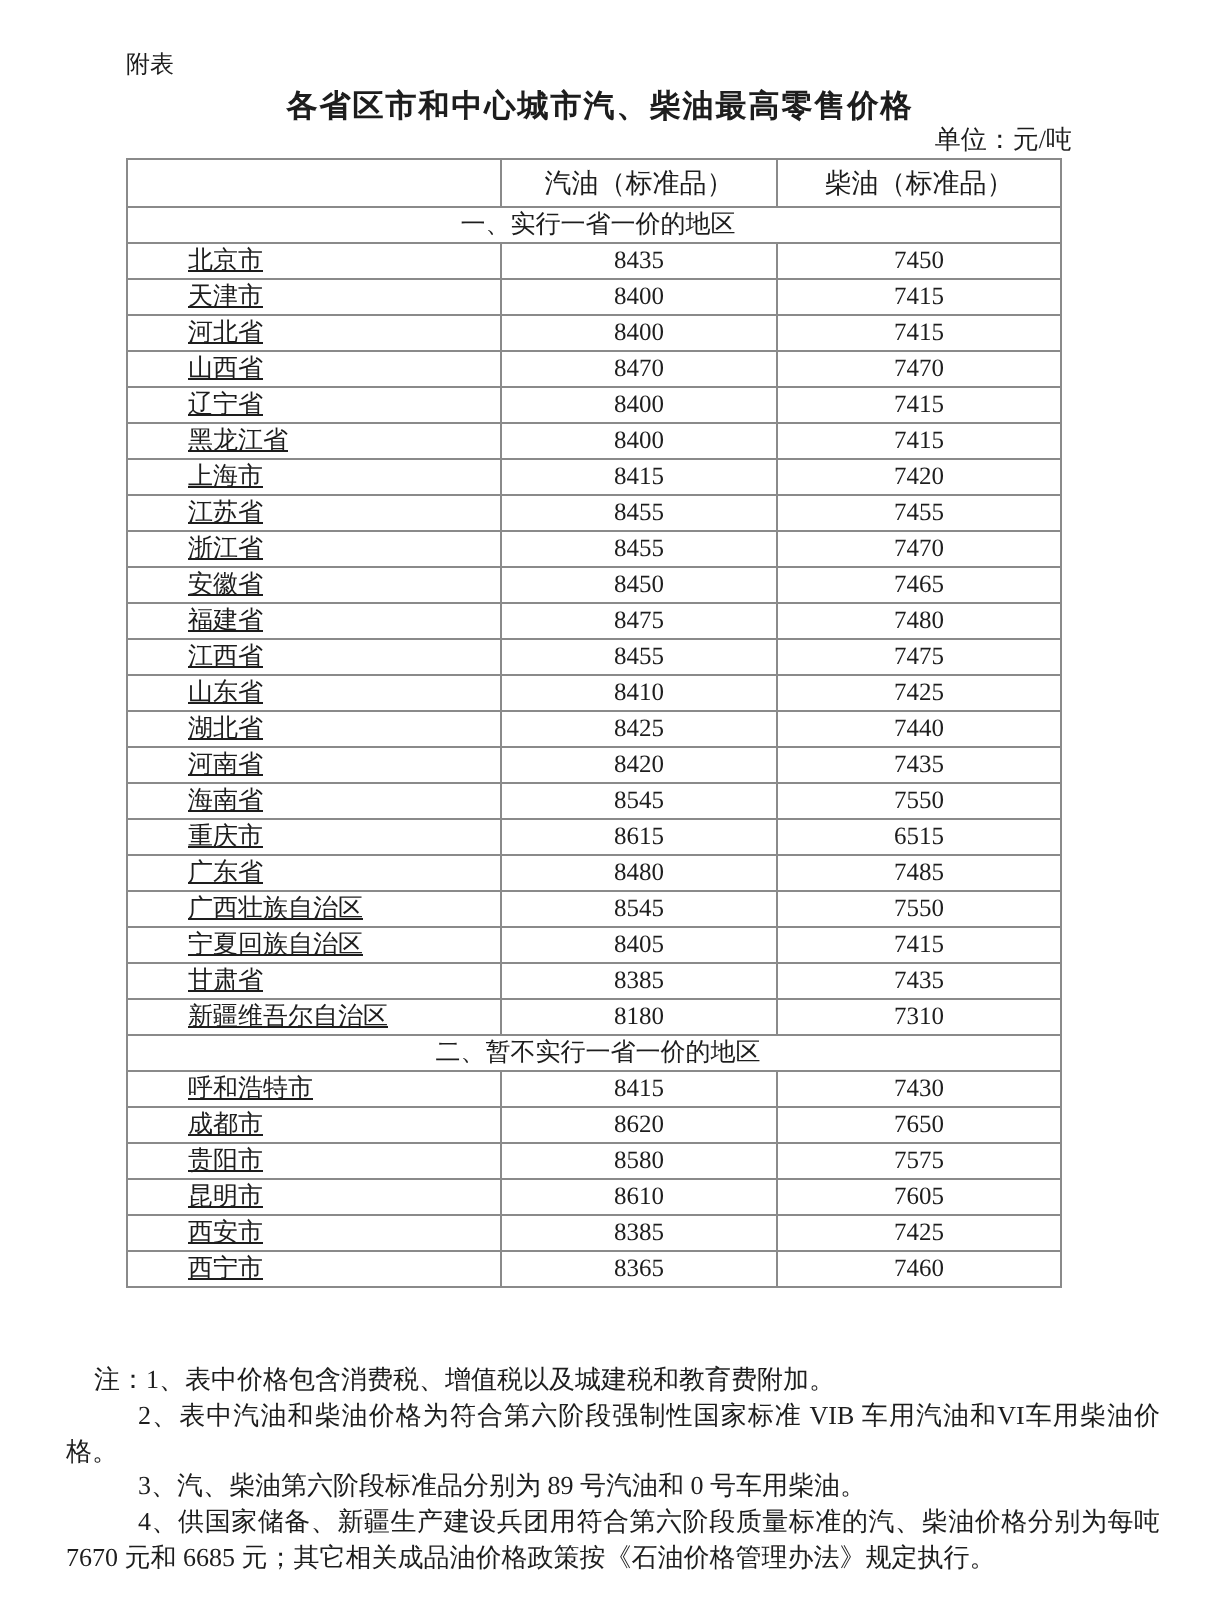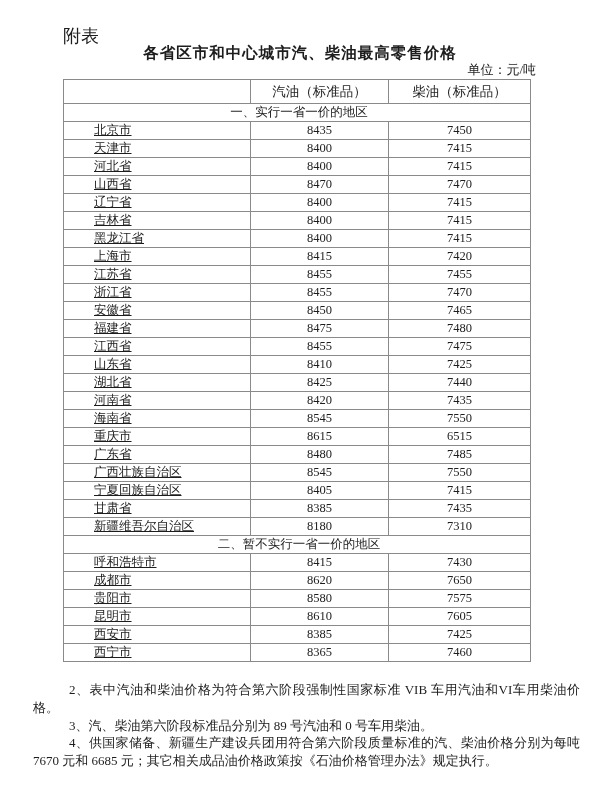--- a/index.html
+++ b/index.html
@@ -4,21 +4,21 @@
 <style>
   html, body { margin:0; padding:0; }
   body {
     width:606px; height:809px; background:#ffffff; position:relative;
     font-family:"Liberation Serif","DejaVu Serif",serif;
     color:#1d1d1d;
     overflow:hidden;
   }
   .appendix {
     position:absolute; left:63px; top:24px;
-    font-size:18px;
+    font-size:12px;
   }
   .title {
     position:absolute; left:0; top:43px; width:600px; margin:0;
     text-align:center; font-size:15.5px; font-weight:bold; letter-spacing:1px;
   }
   .unit {
     position:absolute; left:63px; top:61px; width:473px;
     text-align:right; font-size:13px;
   }
   table.price-table {
@@ -95,25 +95,20 @@
           <td class="region">山西省</td>
           <td class="num">8470</td>
           <td class="num">7470</td>
         </tr>
         <tr>
           <td class="region">辽宁省</td>
           <td class="num">8400</td>
           <td class="num">7415</td>
         </tr>
         <tr>
-          <td class="region">吉林省</td>
-          <td class="num">8400</td>
-          <td class="num">7415</td>
-        </tr>
-        <tr>
           <td class="region">黑龙江省</td>
           <td class="num">8400</td>
           <td class="num">7415</td>
         </tr>
         <tr>
           <td class="region">上海市</td>
           <td class="num">8415</td>
           <td class="num">7420</td>
         </tr>
         <tr>
@@ -221,18 +216,19 @@
         </tr>
         <tr>
           <td class="region">西宁市</td>
           <td class="num">8365</td>
           <td class="num">7460</td>
         </tr>
       </tbody>
   </table>
 
   <div class="notes">
+    <p class="note first">注：1、表中价格包含消费税、增值税以及城建税和教育费附加。</p>
     <p class="note">2、表中汽油和柴油价格为符合第六阶段强制性国家标准 VIB 车用汽油和VI车用柴油价格。</p>
     <p class="note">3、汽、柴油第六阶段标准品分别为 89 号汽油和 0 号车用柴油。</p>
     <p class="note">4、供国家储备、新疆生产建设兵团用符合第六阶段质量标准的汽、柴油价格分别为每吨 7670 元和 6685 元；其它相关成品油价格政策按《石油价格管理办法》规定执行。</p>
   </div>
 
 </div>
 
 </body></html>

